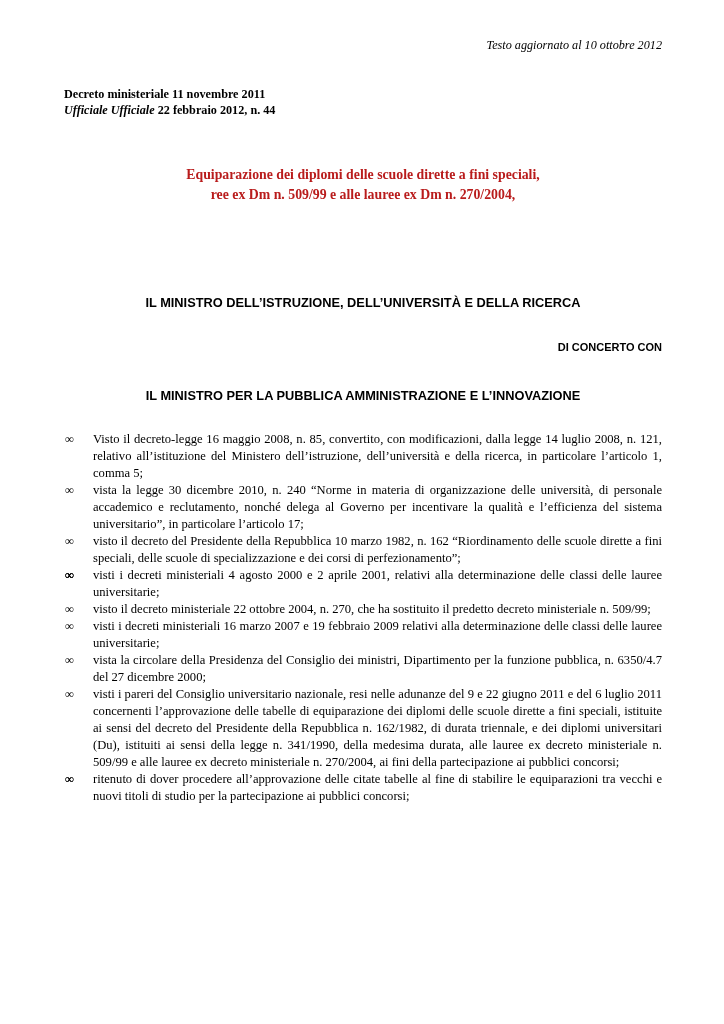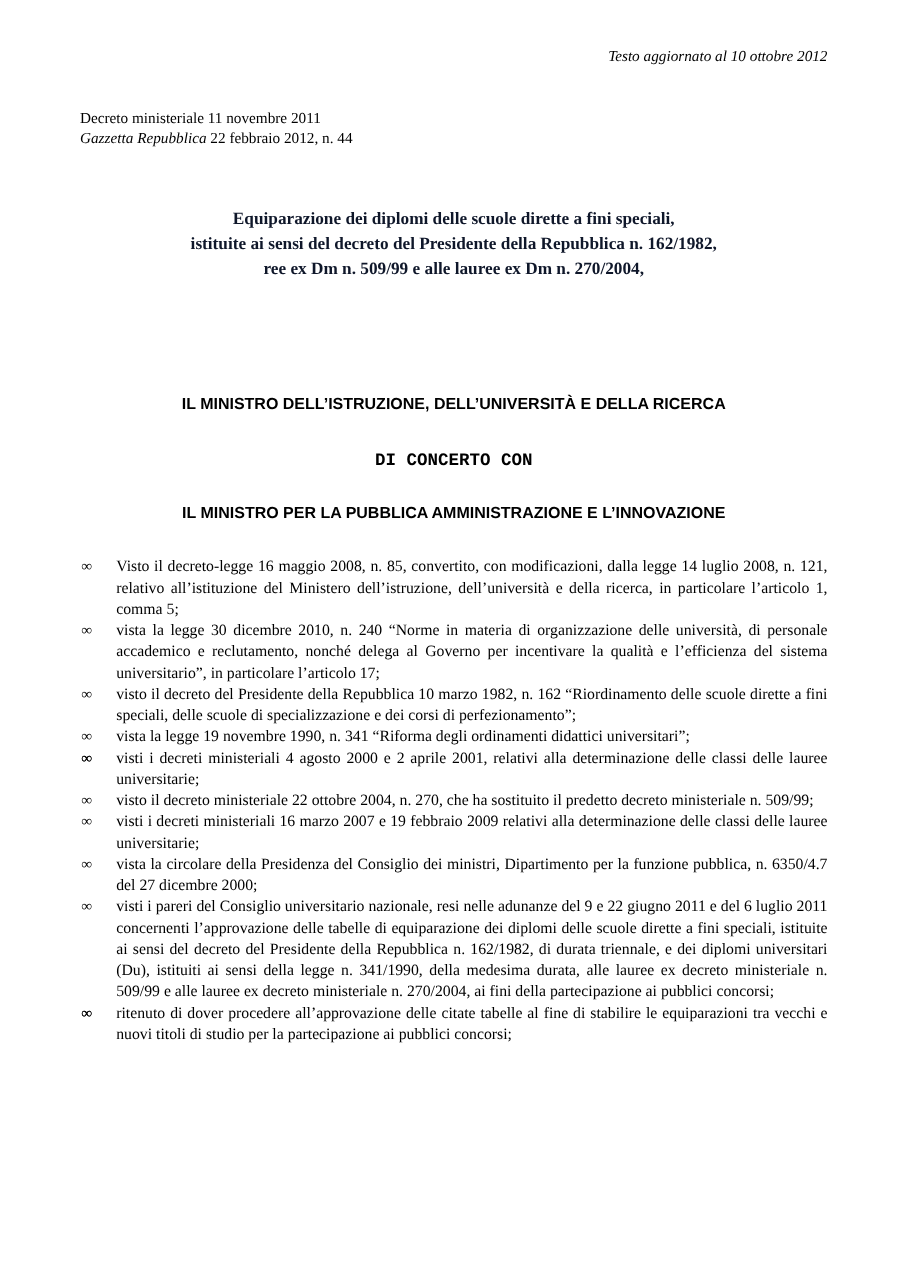--- a/index.html
+++ b/index.html
@@ -16,49 +16,49 @@
     padding: 38px 62px 30px 64px;
     overflow: hidden;
   }
   .updated-note {
     text-align: right;
     font-style: italic;
     font-size: 12.2px;
     margin-bottom: 34px;
   }
   .decree-header {
-    font-weight: normal;
+    font-weight: bold;
     font-size: 12.2px;
     line-height: 15.5px;
   }
   .decree-header .bi { font-style: italic; }
   .main-title {
     margin-top: 47px;
     text-align: center;
     font-weight: bold;
     font-size: 13.8px;
     line-height: 20px;
-    color: #0f172a;
+    color: #b91c1c;
   }
   .heading-minister {
     margin-top: 90px;
     text-align: center;
     font-weight: bold;
     font-size: 12.8px;
     font-family: "Liberation Sans", sans-serif;
   }
   .heading-concerto {
     margin-top: 31px;
-    text-align: center;
+    text-align: right;
     font-weight: bold;
-    font-size: 14px;
-    font-family: Liberation Mono, monospace;
+    font-size: 11px;
+    font-family: Liberation Sans, sans-serif;
   }
   .heading-minister-2 {
-    margin-top: 25px;
+    margin-top: 35px;
     text-align: center;
     font-weight: bold;
     font-size: 12.8px;
     font-family: "Liberation Sans", sans-serif;
   }
   ul.recitals {
     list-style: none;
     margin-top: 28px;
   }
   ul.recitals li {
@@ -77,38 +77,37 @@
 </style>
 </head>
 <body>
 
 <div class="page">
 
   <div class="updated-note">Testo aggiornato al 10 ottobre 2012</div>
 
   <div class="decree-header">
     <div>Decreto ministeriale 11 novembre 2011</div>
-    <div><span class="bi">Gazzetta Repubblica</span><span> 22 febbraio 2012, n. 44</span></div>
+    <div><span class="bi">Ufficiale Ufficiale</span><span> 22 febbraio 2012, n. 44</span></div>
   </div>
 
   <div class="main-title">
     <div>Equiparazione dei diplomi delle scuole dirette a fini speciali,</div>
-    <div>istituite ai sensi del decreto del Presidente della Repubblica n. 162/1982,</div>
     <div>ree ex Dm n. 509/99 e alle lauree ex Dm n. 270/2004,</div>
   </div>
 
   <div class="heading-minister">IL MINISTRO DELL’ISTRUZIONE, DELL’UNIVERSITÀ E DELLA RICERCA</div>
   <div class="heading-concerto">DI CONCERTO CON</div>
   <div class="heading-minister-2">IL MINISTRO PER LA PUBBLICA AMMINISTRAZIONE E L’INNOVAZIONE</div>
 
   <ul class="recitals">
     <li><span class="bullet">∞</span><span>Visto il decreto-legge 16 maggio 2008, n. 85, convertito, con modificazioni, dalla legge 14 luglio 2008, n. 121, relativo all’istituzione del Ministero dell’istruzione, dell’università e della ricerca, in particolare l’articolo 1, comma 5;</span></li>
     <li><span class="bullet">∞</span><span>vista la legge 30 dicembre 2010, n. 240 “Norme in materia di organizzazione delle università, di personale accademico e reclutamento, nonché delega al Governo per incentivare la qualità e l’efficienza del sistema universitario”, in particolare l’articolo 17;</span></li>
     <li><span class="bullet">∞</span><span>visto il decreto del Presidente della Repubblica 10 marzo 1982, n. 162 “Riordinamento delle scuole dirette a fini speciali, delle scuole di specializzazione e dei corsi di perfezionamento”;</span></li>
-    <li><span class="bullet">∞</span><span>vista la legge 19 novembre 1990, n. 341 “Riforma degli ordinamenti didattici universitari”;</span></li>
+    <li><span class="bullet">∞</span></li>
     <li><span class="bullet">∞</span></li>
     <li><span class="bullet">∞</span><span>visti i decreti ministeriali 4 agosto 2000 e 2 aprile 2001, relativi alla determinazione delle classi delle lauree universitarie;</span></li>
     <li><span class="bullet">∞</span><span>visto il decreto ministeriale 22 ottobre 2004, n. 270, che ha sostituito il predetto decreto ministeriale n. 509/99;</span></li>
     <li><span class="bullet">∞</span><span>visti i decreti ministeriali 16 marzo 2007 e 19 febbraio 2009 relativi alla determinazione delle classi delle lauree universitarie;</span></li>
     <li><span class="bullet">∞</span><span>vista la circolare della Presidenza del Consiglio dei ministri, Dipartimento per la funzione pubblica, n. 6350/4.7 del 27 dicembre 2000;</span></li>
     <li><span class="bullet">∞</span><span>visti i pareri del Consiglio universitario nazionale, resi nelle adunanze del 9 e 22 giugno 2011 e del 6 luglio 2011 concernenti l’approvazione delle tabelle di equiparazione dei diplomi delle scuole dirette a fini speciali, istituite ai sensi del decreto del Presidente della Repubblica n. 162/1982, di durata triennale, e dei diplomi universitari (Du), istituiti ai sensi della legge n. 341/1990, della medesima durata, alle lauree ex decreto ministeriale n. 509/99 e alle lauree ex decreto ministeriale n. 270/2004, ai fini della partecipazione ai pubblici concorsi;</span></li>
     <li><span class="bullet">∞</span></li>
     <li><span class="bullet">∞</span><span>ritenuto di dover procedere all’approvazione delle citate tabelle al fine di stabilire le equiparazioni tra vecchi e nuovi titoli di studio per la partecipazione ai pubblici concorsi;</span></li>
   </ul>
 

